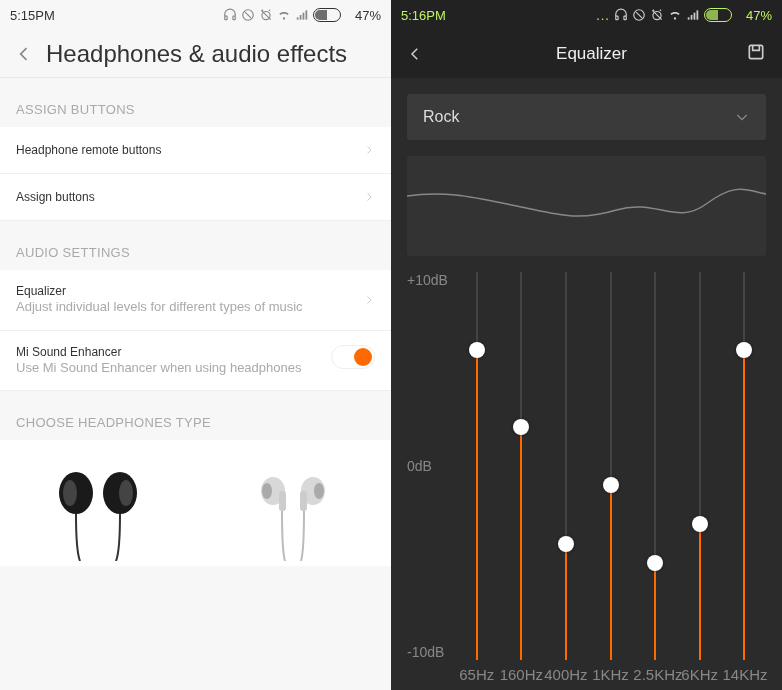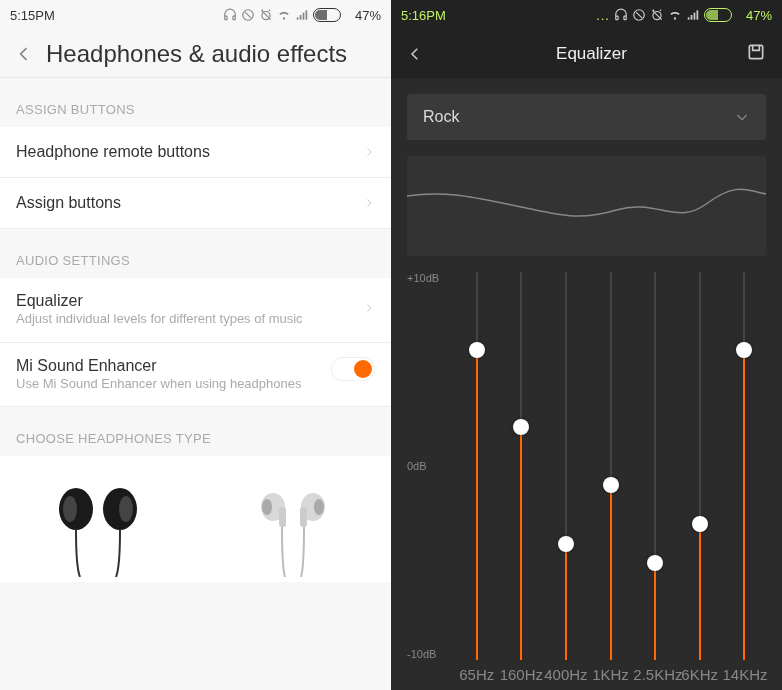--- a/index.html
+++ b/index.html
@@ -26,21 +26,21 @@
 .right .back-btn { color: #ccc; }
 .header-title { font-size: 24px; font-weight: 400; margin-left: 10px; }
 .right .header-title { flex: 1; text-align: center; font-size: 17px; }
 .header-action { width: 24px; height: 24px; }
 
 
 .section-label { font-size: 13px; color: #aaa; padding: 24px 16px 10px; letter-spacing: 0.3px; }
 .list-item { background: #fff; padding: 16px; display: flex; align-items: center; justify-content: space-between; border-bottom: 1px solid #eee; }
 .list-item.tall { align-items: flex-start; padding: 14px 16px; }
 .item-main { flex: 1; }
-.item-title { font-size: 16px; color: #333; }
+.item-title { font-size: 12px; color: #333; }
 .item-sub { font-size: 13px; color: #aaa; line-height: 1.35; }
 .chevron { color: #ccc; }
 
 
 .toggle { width: 44px; height: 24px; background: #fff; border: 1px solid #eee; border-radius: 12px; position: relative; }
 .toggle-knob { position: absolute; right: 2px; top: 2px; width: 18px; height: 18px; background: #ff6a00; border-radius: 50%; }
 
 
 .hp-row { display: flex; background: #fff; padding: 16px 0 0; }
 .hp-cell { flex: 1; display: flex; justify-content: center; align-items: center; height: 110px; }
@@ -49,21 +49,21 @@
 
 .preset { margin: 16px; background: #3a3a3a; border-radius: 3px; display: flex; align-items: center; justify-content: space-between; padding: 14px 16px; color: #ddd; font-size: 16px; }
 .preset .chev { color: #888; }
 
 
 .wave-box { margin: 0 16px 16px; height: 100px; background: #333; border-radius: 3px; display: flex; align-items: center; justify-content: center; }
 .wave-box svg { width: 100%; height: 60px; }
 
 
 .eq-area { flex: 1; margin: 0 16px; position: relative; }
-.eq-labels-y { position: absolute; left: 0; top: 0; bottom: 30px; display: flex; flex-direction: column; justify-content: space-between; font-size: 11px; color: #888; width: 40px; }
+.eq-labels-y { position: absolute; left: 0; top: 0; bottom: 30px; display: flex; flex-direction: column; justify-content: space-between; font-size: 14px; color: #888; width: 40px; }
 .eq-sliders { position: absolute; left: 48px; right: 0; top: 0; bottom: 30px; display: flex; justify-content: space-between; }
 .slider { width: 14%; display: flex; flex-direction: column; align-items: center; position: relative; }
 .track { width: 2px; background: #444; flex: 1; position: relative; }
 .fill { position: absolute; bottom: 0; left: 0; right: 0; background: #ff6a00; }
 .knob { position: absolute; left: 50%; transform: translate(-50%, 50%); width: 16px; height: 16px; background: #fff; border-radius: 50%; box-shadow: 0 0 3px rgba(0,0,0,0.5); }
 .eq-labels-x { position: absolute; left: 48px; right: 0; bottom: 0; height: 24px; display: flex; justify-content: space-between; font-size: 15px; color: #888; }
 .eq-labels-x span { width: 14%; text-align: center; }
 </style>
 </head>
 <body>

